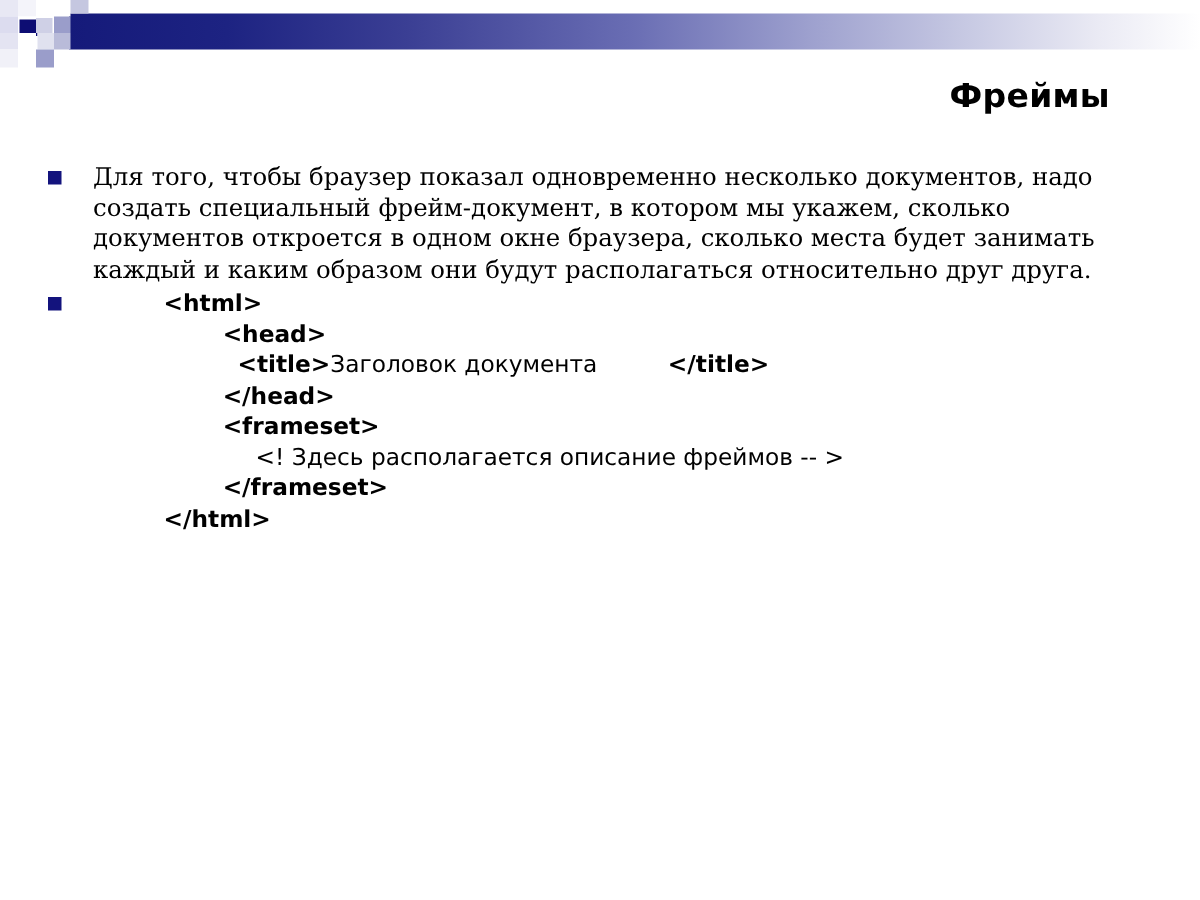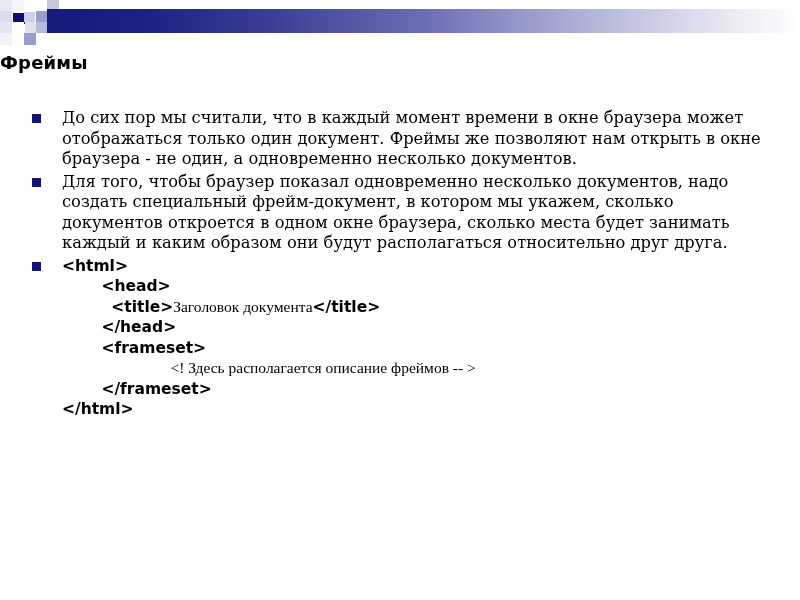--- a/index.html
+++ b/index.html
@@ -42,23 +42,23 @@
   .sq {
     position: absolute;
   }
 
   
   .title {
     position: absolute;
     left: 0;
     top: 52px;
     width: 740px;
-    text-align: left;
+    text-align: right;
     font-family: "DejaVu Sans", "Liberation Sans", sans-serif;
-    font-size: 18px;
+    font-size: 22px;
     font-weight: bold;
     color: #000000;
     letter-spacing: 0.2px;
   }
 
   
   .body-area {
     position: absolute;
     left: 30px;
     top: 108px;
@@ -99,24 +99,24 @@
     font-size: 15.5px;
     line-height: 20.5px;
     color: #000000;
     white-space: pre;
   }
   .code-line {
     white-space: pre;
   }
   .code-line .tag {
     font-weight: bold;
+    margin-left: 47px;
   }
   .code-line .plain {
     font-weight: normal;
-    font-family: Liberation Serif, serif;
   }
 </style>
 </head>
 <body>
 
 <div class="slide">
 
   <div class="header-deco">
     <div class="grad-bar"></div>
     <div id="deco-squares">
@@ -139,24 +139,20 @@
         <div class="sq" style="left: 24px; top: 12px; width: 11px; height: 10px; background: rgb(207, 208, 230);"></div>
         <div class="sq" style="left: 36px; top: 11px; width: 11px; height: 11px; background: rgb(154, 157, 202);"></div>
       </div>
   </div>
 
   <div class="title">Фреймы</div>
 
   <div class="body-area">
     <ul class="bullets">
 
-      <li>
-        <span class="marker"></span>
-        <span>До сих пор мы считали, что в каждый момент времени в окне браузера может отображаться только один документ. Фреймы же позволяют нам открыть в окне браузера - не один, а одновременно несколько документов.</span>
-      </li>
 
       <li>
         <span class="marker"></span>
         <span>Для того, чтобы браузер показал одновременно несколько документов, надо создать специальный фрейм-документ, в котором мы укажем, сколько документов откроется в одном окне браузера, сколько места будет занимать каждый и каким образом они будут располагаться относительно друг друга.</span>
       </li>
 
 
       <li>
         <span class="marker"></span>
 

